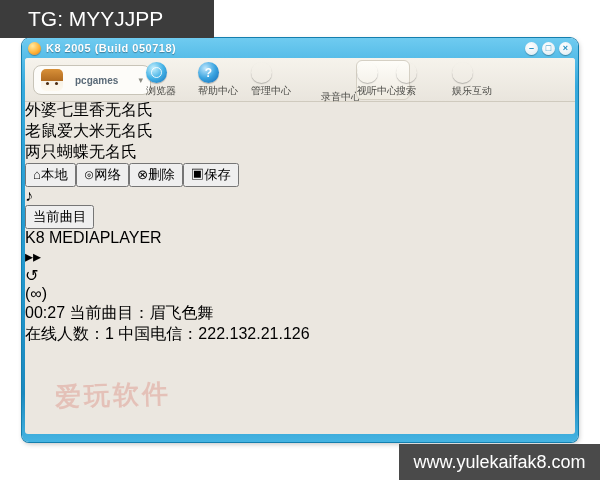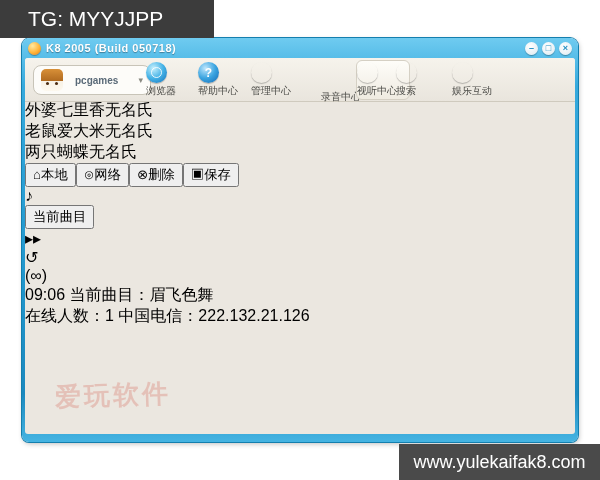--- a/index.html
+++ b/index.html
@@ -257,20 +257,21 @@
             <div class="prow" data-interactable="true"><span class="disc-ic" data-interactable="false"></span><span class="ptitle" data-interactable="false">外婆七里香</span><span class="partist" data-interactable="false">无名氏</span></div>
             <div class="prow" data-interactable="true"><span class="disc-ic" data-interactable="false"></span><span class="ptitle" data-interactable="false">老鼠爱大米</span><span class="partist" data-interactable="false">无名氏</span></div>
             <div class="prow" data-interactable="true"><span class="disc-ic" data-interactable="false"></span><span class="ptitle" data-interactable="false">两只蝴蝶</span><span class="partist" data-interactable="false">无名氏</span></div>
           </div>
       </div>
       <div data-interactable="false"><button class="pbtn active" data-interactable="true" style="left: 4px;"><span class="bicon" data-interactable="false">⌂</span><span class="blabel" data-interactable="false">本地</span></button><button class="pbtn" data-interactable="true" style="left: 49px;"><span class="bicon" data-interactable="false">⊙</span><span class="blabel" data-interactable="false">网络</span></button><button class="pbtn" data-interactable="true" style="left: 93px;"><span class="bicon" data-interactable="false">⊗</span><span class="blabel" data-interactable="false">删除</span></button><button class="pbtn" data-interactable="true" style="left: 137px;"><span class="bicon" data-interactable="false">▣</span><span class="blabel" data-interactable="false">保存</span></button></div>
 
       
       <div class="mute-btn" data-interactable="true">♪</div>
       <button class="fs-btn" data-interactable="true">当前曲目</button>
+      <div class="brand" data-interactable="false">K8 MEDIAPLAYER</div>
 
       
       <div class="video" data-interactable="true">
         <div class="speck top" data-interactable="false"></div>
         <div class="speck bot" data-interactable="false"></div>
         <div class="viz-glow" data-interactable="false"></div>
         <div class="viz-spikes" data-interactable="false"></div>
         <div class="viz-core" data-interactable="false"></div>
       </div>
 
@@ -298,21 +299,21 @@
       <div class="vol" data-interactable="true">
         <div class="vol-fill" data-interactable="false"></div>
         <div class="vol-knob" data-interactable="true"></div>
       </div>
       <div class="sicon speaker-icon" data-interactable="true"></div>
       <div class="sicon loop-icon" data-interactable="true">↺</div>
       <div class="sicon mode-icon" data-interactable="true">(∞)</div>
 
       
       <div class="pill" data-interactable="false">
-        <span class="pill-time" data-interactable="false">09:06</span>
+        <span class="pill-time" data-interactable="false">00:27</span>
         <span class="pill-label" data-interactable="false">当前曲目：眉飞色舞</span>
       </div>
 
       
       <div class="statusbar" data-interactable="false">
         <span class="st-online" data-interactable="false">在线人数：1</span>
         <span class="st-telecom" data-interactable="false">中国电信：222.132.21.126</span>
         <span class="st-sep" style="left:258px" data-interactable="false"></span>
         <span class="st-sep" style="left:264px" data-interactable="false"></span>
       </div>

